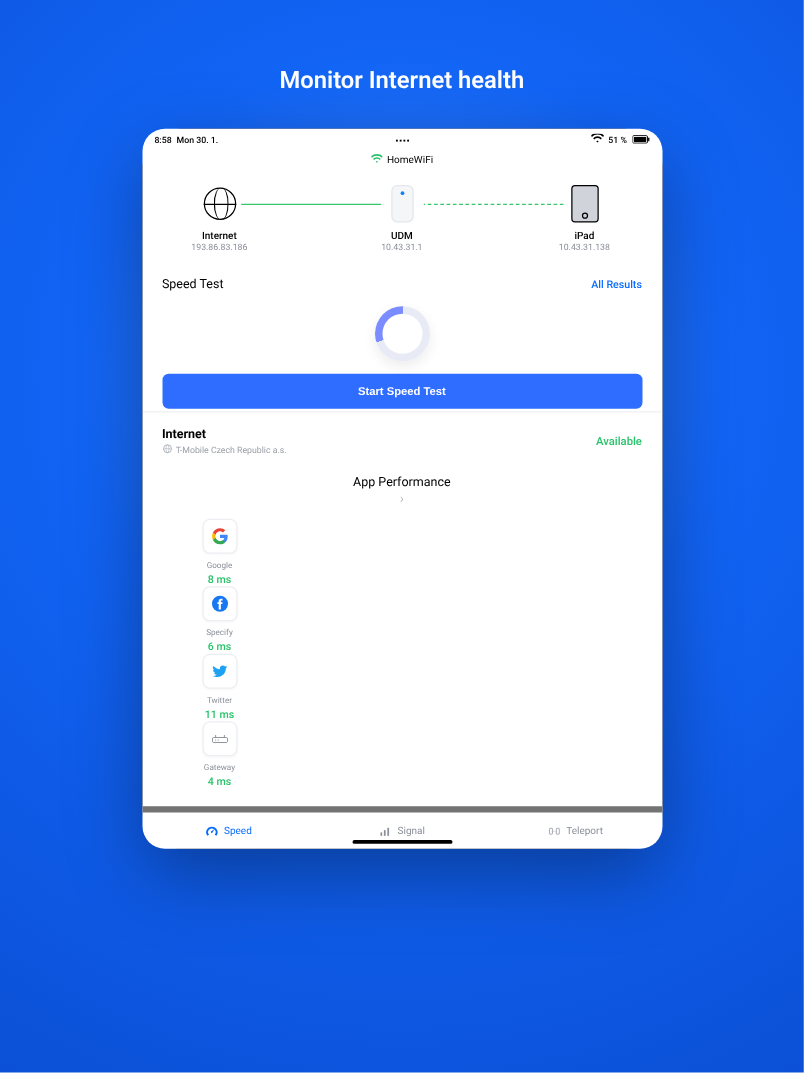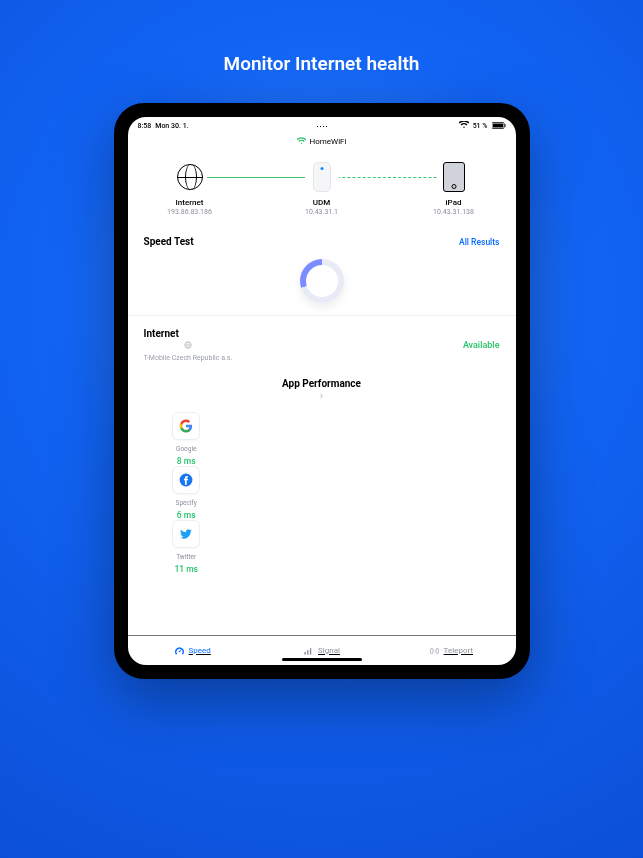--- a/index.html
+++ b/index.html
@@ -21,21 +21,20 @@
     margin-bottom: 28px;
     text-align: right;
   }
 
   
   .tablet-frame {
     width: 416px;
     height: 576px;
     background: #000;
     border-radius: 30px;
-    padding: 14px;
     box-shadow: 0 20px 60px rgba(0,0,0,0.35);
     position: relative;
   }
   .screen {
     width: 100%;
     height: 100%;
     background: #fff;
     border-radius: 18px;
     overflow: hidden;
     display: flex;
@@ -124,21 +123,21 @@
     border:1.5px solid #000;
     border-radius:3px;
     position:relative;
     background:#d0d3da;
   }
   .ipad-mini:after {content:""; position:absolute; bottom:2px; left:50%; width:3px; height:3px; border:1px solid #000; border-radius:50%; transform:translateX(-50%);}
 
   
   .content { flex:1; padding: 0 16px; overflow:hidden; }
   .section-row { display:flex; justify-content:space-between; align-items:center; margin-top:10px;}
-  .section-title { font-size:10px; font-weight:700; color:#000; }
+  .section-title { font-size:10px; font-weight:400; color:#000; }
   .link { font-size:8.5px; color:#0a6cff; font-weight:500; }
 
   .gauge-wrap { display:flex; justify-content:center; padding:12px 0 10px 0;}
   .gauge {
     width:44px; height:44px; border-radius:50%;
     background: conic-gradient(#e8eaf5 0 70%, #7a8cff 70% 100%);
     position:relative;
     box-shadow: 0 4px 10px rgba(0,0,0,0.08);
   }
   .gauge:after{content:""; position:absolute; inset:6px; background:#fff; border-radius:50%;}
@@ -165,21 +164,21 @@
     font-weight:500;
   }
 
   .divider { height:1px; background:#efeff2; margin: 2px -16px; }
 
   .internet-row {
     display:flex; justify-content:space-between; align-items:center;
     padding:10px 0 2px 0;
   }
   .internet-left .title { font-size:10px; font-weight:700; color:#000;}
-  .isp-row { display:flex; align-items:center; gap:3px; font-size:7px; color:#9aa0a8; margin-top:2px;flex-direction:column;}
+  .isp-row { display:flex; align-items:center; gap:3px; font-size:7px; color:#9aa0a8; margin-top:2px;}
   .avail { font-size:9px; color:#27c36a; font-weight:500;}
 
   .app-perf-row { display:flex; justify-content:flex-start; align-items:center; margin-top:14px;flex-direction:column;}
   .chev { color:#b8bcc4; font-size:11px;}
 
   .app-grid { display:flex; justify-content:space-between; margin-top:10px;flex-direction:column;}
   .app-card { display:flex; flex-direction:column; align-items:center; width:24%;}
   .app-tile {
     width:28px; height:28px;
     border:1px solid #eceef2;
@@ -187,22 +186,21 @@
     background:#fff;
     display:flex; align-items:center; justify-content:center;
     box-shadow: 0 1px 2px rgba(0,0,0,0.03);
   }
   .app-label { font-size:6.5px; color:#8a8f99; margin-top:5px;}
   .app-ms { font-size:8.5px; color:#27c36a; margin-top:3px; font-weight:500;}
 
   
   .bottom-nav {
     display:flex;
-    border-top:1px solid #737373;
-    text-decoration:underline;
+    border-top:5px solid #737373;
   }
   .nav-item {
     flex:1;
     display:flex;
     align-items:center;
     justify-content:center;
     gap:4px;
     padding:9px 0;
     font-size:8px;
     color:#8a8f99;
@@ -292,20 +290,21 @@
 
     <div class="content">
       
       <div class="section-row">
         <div class="section-title">Speed Test</div>
         <div class="link">All Results</div>
       </div>
       <div class="gauge-wrap">
         <div class="gauge"></div>
       </div>
+      <button class="primary-btn">Start Speed Test</button>
 
       <div class="divider"></div>
 
       
       <div class="internet-row">
         <div class="internet-left">
           <div class="title">Internet</div>
           <div class="isp-row">
             <span>
               <svg width="8" height="8" viewBox="0 0 20 20">
@@ -351,20 +350,33 @@
         </div>
         <div class="app-card">
           <div class="app-tile">
             <svg width="14" height="14" viewBox="0 0 24 24">
                 <path fill="#1DA1F2" d="M22 5.9c-.7.3-1.5.6-2.3.7.8-.5 1.5-1.3 1.8-2.2-.8.5-1.7.8-2.6 1a4.1 4.1 0 00-7 3.7A11.6 11.6 0 013 4.8a4.1 4.1 0 001.3 5.5c-.7 0-1.3-.2-1.9-.5v.1c0 2 1.4 3.7 3.3 4-.3.1-.7.1-1.1.1-.3 0-.5 0-.8-.1.5 1.7 2.1 2.9 4 2.9A8.2 8.2 0 012 18.6 11.6 11.6 0 008.3 20c7.5 0 11.7-6.3 11.7-11.7v-.5c.8-.6 1.5-1.3 2-2z"></path>
               </svg>
           </div>
           <div class="app-label">Twitter</div>
           <div class="app-ms">11 ms</div>
         </div>
+        <div class="app-card">
+          <div class="app-tile">
+            <svg width="14" height="10" viewBox="0 0 28 20">
+                <rect x="2" y="8" width="24" height="8" rx="2" fill="none" stroke="#8a8f99" stroke-width="1.5"></rect>
+                <line x1="7" y1="4" x2="7" y2="8" stroke="#8a8f99" stroke-width="1.5"></line>
+                <line x1="21" y1="4" x2="21" y2="8" stroke="#8a8f99" stroke-width="1.5"></line>
+                <circle cx="7" cy="12" r="1" fill="#8a8f99"></circle>
+                <circle cx="11" cy="12" r="1" fill="#8a8f99"></circle>
+              </svg>
+          </div>
+          <div class="app-label">Gateway</div>
+          <div class="app-ms">4 ms</div>
+        </div>
       </div>
     </div>
 
     <div class="bottom-nav">
       <div class="nav-item active">
         <span class="nav-icon">
           <svg width="12" height="12" viewBox="0 0 24 24">
               <path d="M12 4a10 10 0 00-8 16l3-2a6.5 6.5 0 1110 0l3 2A10 10 0 0012 4zm1 10l4-6-6 4a1.5 1.5 0 102 2z" fill="#0a6cff"></path>
             </svg>
         </span>

